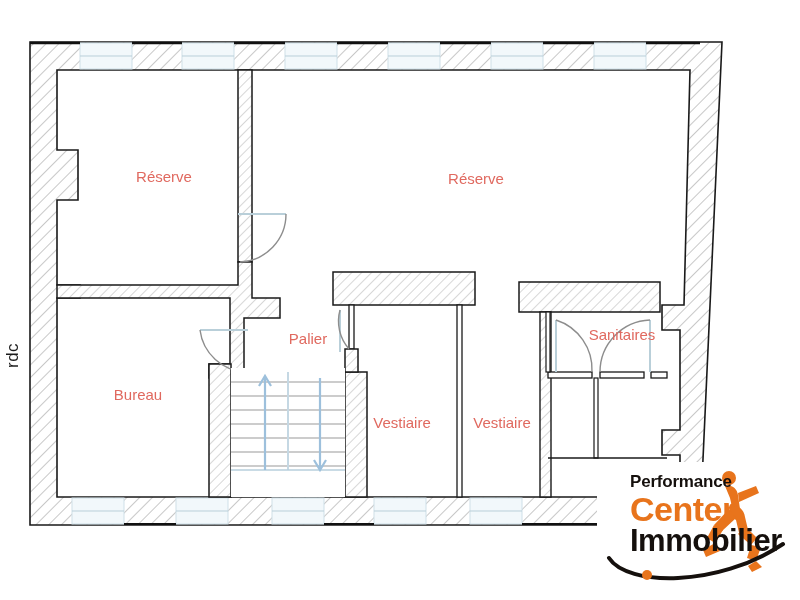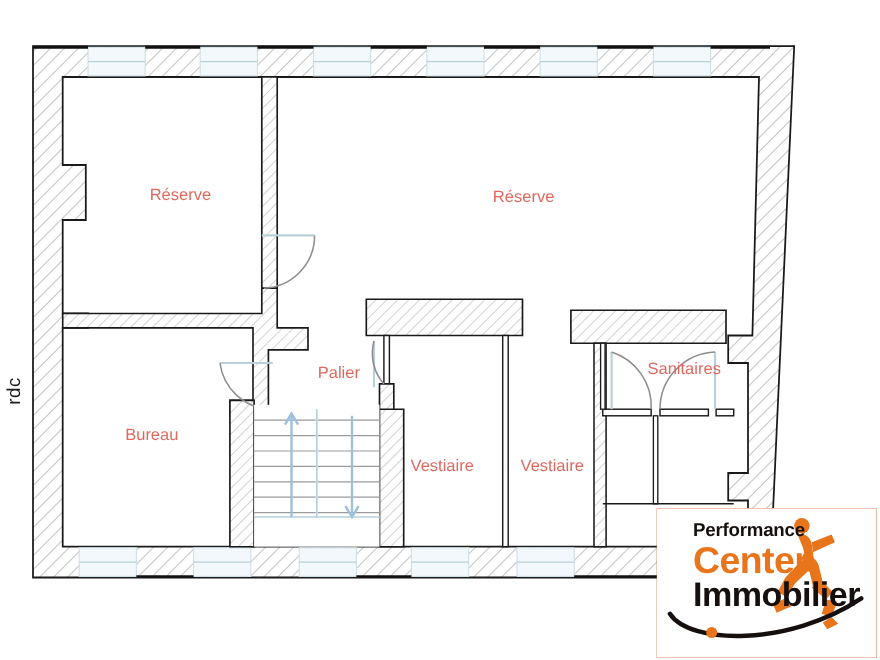--- a/index.html
+++ b/index.html
@@ -27,21 +27,21 @@
     font-family:"Liberation Sans", sans-serif;
     font-size:17px;
     letter-spacing:0.5px;
   }
 
   
   #logo{
     position:absolute;
     left:597px;top:462px;
     width:200px;height:136px;
-    background:#c2410c;
+    background:#22c55e;
   }
   #logo svg{display:block;}
   .logo-perf{
     font-family:"Liberation Sans", sans-serif;
     font-size:17px;font-weight:bold;
     fill:#15100d;
     letter-spacing:-0.2px;
   }
   .logo-center{
     font-family:"Liberation Sans", sans-serif;

